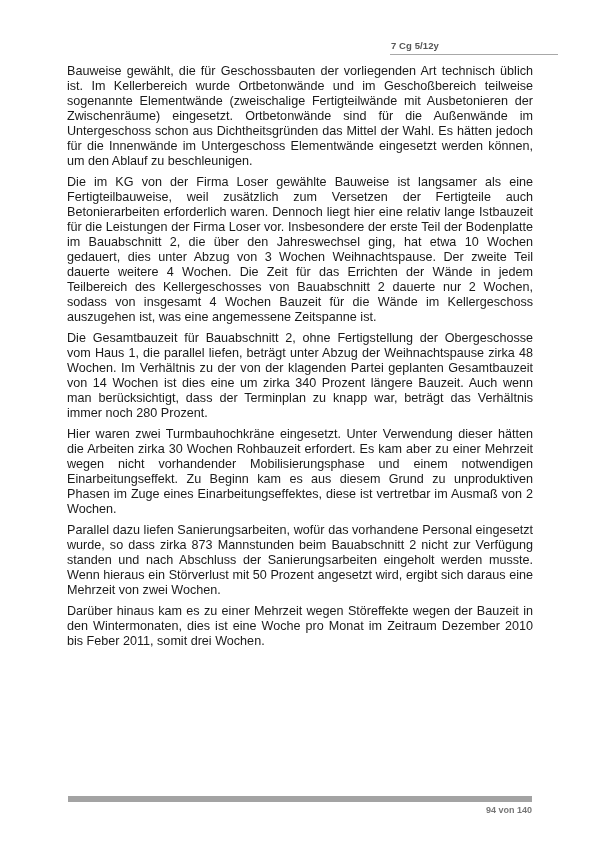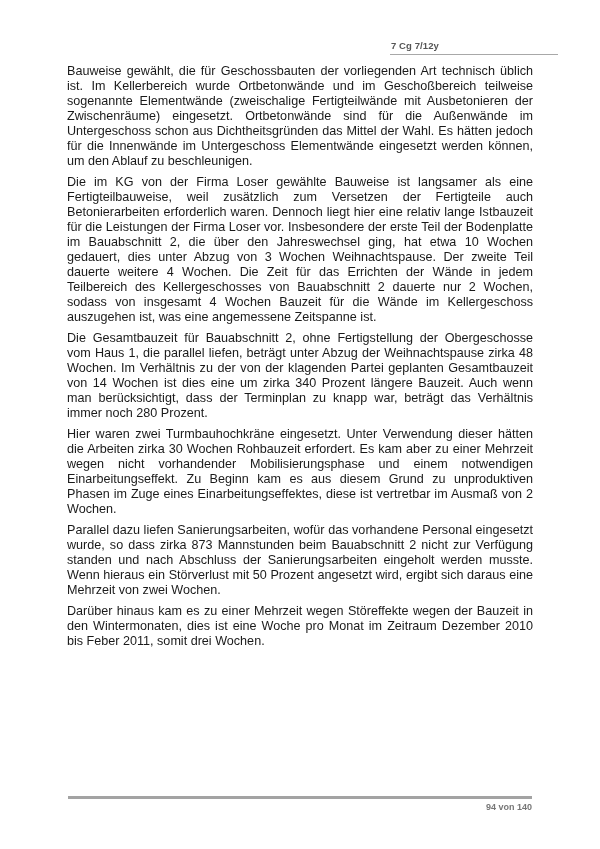--- a/index.html
+++ b/index.html
@@ -42,35 +42,35 @@
       line-height: 15px;
       text-align: justify;
       text-align-last: left;
       color: #1a1a1a;
     }
     .page-footer {
       position: absolute;
       left: 68px;
       top: 796px;
       width: 464px;
-      border-top: 3px solid #a3a3a3;
+      border-top: 6px solid #a3a3a3;
     }
     .page-footer-text {
       text-align: right;
       font-size: 9px;
       font-weight: bold;
       color: #777777;
       padding-top: 3px;
     }
   </style>
 </head>
 <body>
 
 <div class="page-header">
-  <div class="page-header-text">7 Cg 7/12y</div>
+  <div class="page-header-text">7 Cg 5/12y</div>
 </div>
 
 <div class="body-text">
   <p class="paragraph">Bauweise gewählt, die für Geschossbauten der vorliegenden Art technisch üblich ist. Im Kellerbereich wurde Ortbetonwände und im Geschoßbereich teilweise sogenannte Elementwände (zweischalige Fertigteilwände mit Ausbetonieren der Zwischenräume) eingesetzt. Ortbetonwände sind für die Außenwände im Untergeschoss schon aus Dichtheitsgründen das Mittel der Wahl. Es hätten jedoch für die Innenwände im Untergeschoss Elementwände eingesetzt werden können, um den Ablauf zu beschleunigen.</p>
   <p class="paragraph">Die im KG von der Firma Loser gewählte Bauweise ist langsamer als eine Fertigteilbauweise, weil zusätzlich zum Versetzen der Fertigteile auch Betonierarbeiten erforderlich waren. Dennoch liegt hier eine relativ lange Istbauzeit für die Leistungen der Firma Loser vor. Insbesondere der erste Teil der Bodenplatte im Bauabschnitt 2, die über den Jahreswechsel ging, hat etwa 10 Wochen gedauert, dies unter Abzug von 3 Wochen Weihnachtspause. Der zweite Teil dauerte weitere 4 Wochen. Die Zeit für das Errichten der Wände in jedem Teilbereich des Kellergeschosses von Bauabschnitt 2 dauerte nur 2 Wochen, sodass von insgesamt 4 Wochen Bauzeit für die Wände im Kellergeschoss auszugehen ist, was eine angemessene Zeitspanne ist.</p>
   <p class="paragraph">Die Gesamtbauzeit für Bauabschnitt 2, ohne Fertigstellung der Obergeschosse vom Haus 1, die parallel liefen, beträgt unter Abzug der Weihnachtspause zirka 48 Wochen. Im Verhältnis zu der von der klagenden Partei geplanten Gesamtbauzeit von 14 Wochen ist dies eine um zirka 340 Prozent längere Bauzeit. Auch wenn man berücksichtigt, dass der Terminplan zu knapp war, beträgt das Verhältnis immer noch 280 Prozent.</p>
   <p class="paragraph">Hier waren zwei Turmbauhochkräne eingesetzt. Unter Verwendung dieser hätten die Arbeiten zirka 30 Wochen Rohbauzeit erfordert. Es kam aber zu einer Mehrzeit wegen nicht vorhandender Mobilisierungsphase und einem notwendigen Einarbeitungseffekt. Zu Beginn kam es aus diesem Grund zu unproduktiven Phasen im Zuge eines Einarbeitungseffektes, diese ist vertretbar im Ausmaß von 2 Wochen.</p>
   <p class="paragraph">Parallel dazu liefen Sanierungsarbeiten, wofür das vorhandene Personal eingesetzt wurde, so dass zirka 873 Mannstunden beim Bauabschnitt 2 nicht zur Verfügung standen und nach Abschluss der Sanierungsarbeiten eingeholt werden musste. Wenn hieraus ein Störverlust mit 50 Prozent angesetzt wird, ergibt sich daraus eine Mehrzeit von zwei Wochen.</p>
   <p class="paragraph">Darüber hinaus kam es zu einer Mehrzeit wegen Störeffekte wegen der Bauzeit in den Wintermonaten, dies ist eine Woche pro Monat im Zeitraum Dezember 2010 bis Feber 2011, somit drei Wochen.</p>
 

